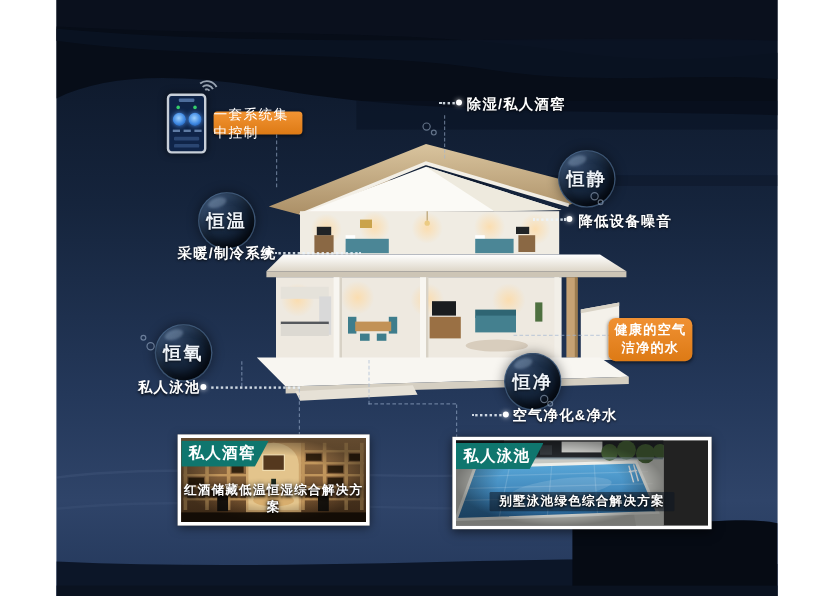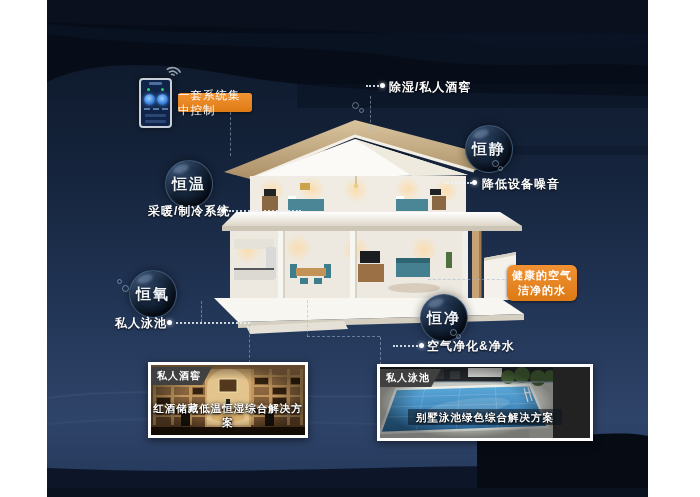--- a/index.html
+++ b/index.html
@@ -36,21 +36,21 @@
     background:#0f2448;box-sizing:border-box;box-shadow:0 0 6px rgba(0,0,0,.5);}
   .phone .tbar{position:absolute;left:8px;top:2px;width:13px;height:3px;background:rgba(130,170,225,.55);border-radius:1px;}
   .phone .gdot{position:absolute;width:3px;height:3px;border-radius:50%;background:#35d06a;top:8px;}
   .phone .knob{position:absolute;top:14px;width:11px;height:11px;border-radius:50%;
     background:radial-gradient(circle at 45% 40%, #9ed2ff 0%, #3c86e0 55%, #143d7e 100%);box-shadow:0 0 4px rgba(90,160,255,.8);}
   .phone .trow{position:absolute;height:2px;background:rgba(160,195,240,.55);top:28px;width:6px;}
   .phone .brow{position:absolute;left:4px;height:3px;width:21px;background:rgba(95,135,195,.35);border-radius:1px;}
   
   .card{position:absolute;border:3px solid #ffffff;box-sizing:border-box;box-shadow:0 2px 8px rgba(0,0,0,.55);background:#222;}
   .card svg{display:block;}
-  .card-tag{position:absolute;top:2px;left:0;background:#404040;color:#fff;font-size:10px;font-weight:bold;
+  .card-tag{position:absolute;top:2px;left:0;background:#0f766e;color:#fff;font-size:13px;font-weight:bold;
     padding:2px 11px 2px 6px;clip-path:polygon(0 0,100% 0,84% 100%,0 100%);letter-spacing:1px;}
   .card-caption{position:absolute;left:0;bottom:5px;width:100%;text-align:center;color:#fff;font-size:10.5px;
     font-weight:bold;letter-spacing:1px;text-shadow:0 1px 2px #000,0 0 4px rgba(0,0,0,.9);}
   .card-caption.band{bottom:13px;}
   .card-caption.band i{font-style:normal;background:rgba(12,22,34,.55);padding:2px 8px;border-radius:1px;}
 </style>
 </head>
 <body>
 
 <div class="stage">

